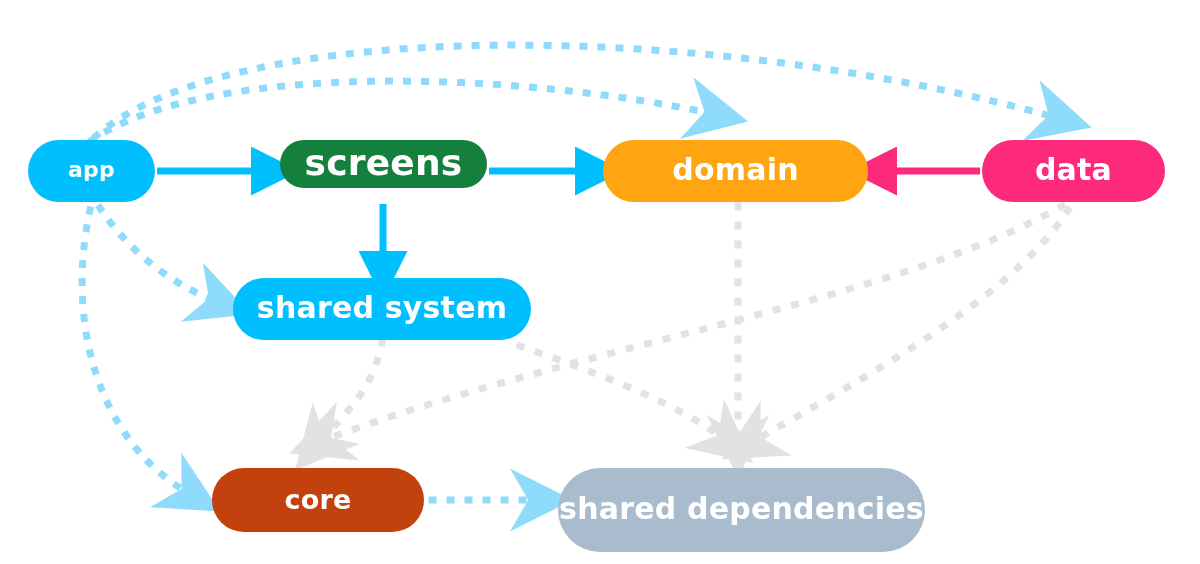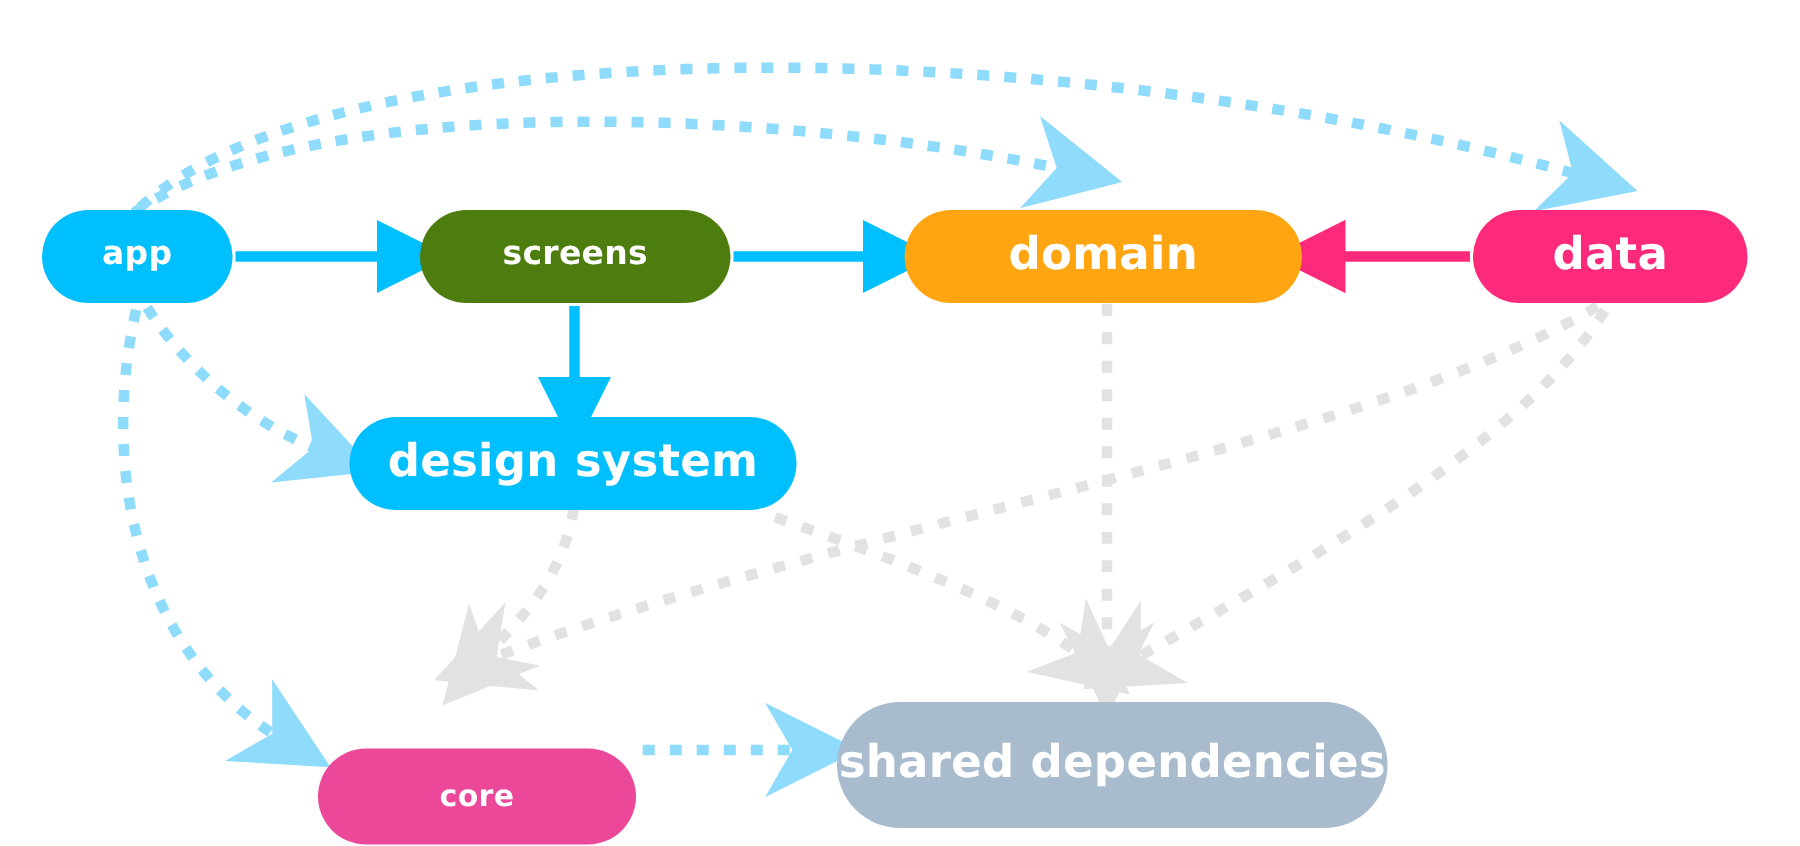--- a/index.html
+++ b/index.html
@@ -30,25 +30,25 @@
     letter-spacing:0.2px;
     white-space:nowrap;
     z-index:5;
   }
   .node span{
     display:block;
     line-height:1;
     padding-bottom:2px;
   }
   .n-app       {left:28px;  top:140px; width:127px; height:62px; background:#00BFFF; font-size:22px;}
-  .n-screens   {left:280px; top:140px; width:207px; height:62px; background:#4d7c0f; font-size:22px;}
+  .n-screens   {left:280px; top:140px; width:207px; height:48px; background:#15803d; font-size:36px;}
   .n-domain    {left:603px; top:140px; width:265px; height:62px; background:#FFA512; font-size:30px;text-align:center;}
   .n-data      {left:982px; top:140px; width:183px; height:62px; background:#FD2A7B; font-size:30px;}
   .n-design    {left:233px; top:278px; width:298px; height:62px; background:#00BFFF; font-size:30px;}
-  .n-core      {left:212px; top:468px; width:212px; height:64px; background:#ec4899; font-size:20px;margin-top:31px;}
+  .n-core      {left:212px; top:468px; width:212px; height:64px; background:#c2410c; font-size:27px;}
   .n-shared    {left:558px; top:468px; width:367px; height:84px; background:#A8BCCE; font-size:30px;}
 </style>
 </head>
 <body>
 
 <div id="canvas">
 
   <svg class="layer" viewBox="0 0 1200 564">
     <defs>
       <marker id="head-grey" markerWidth="9" markerHeight="9" refX="4" refY="4.5" orient="auto" markerUnits="strokeWidth">
@@ -117,21 +117,21 @@
 
   <div class="node n-domain">
     <span>domain</span>
   </div>
 
   <div class="node n-data">
     <span>data</span>
   </div>
 
   <div class="node n-design">
-    <span>design system</span>
+    <span>shared system</span>
   </div>
 
   <div class="node n-core">
     <span>core</span>
   </div>
 
   <div class="node n-shared">
     <span>shared dependencies</span>
   </div>
 

